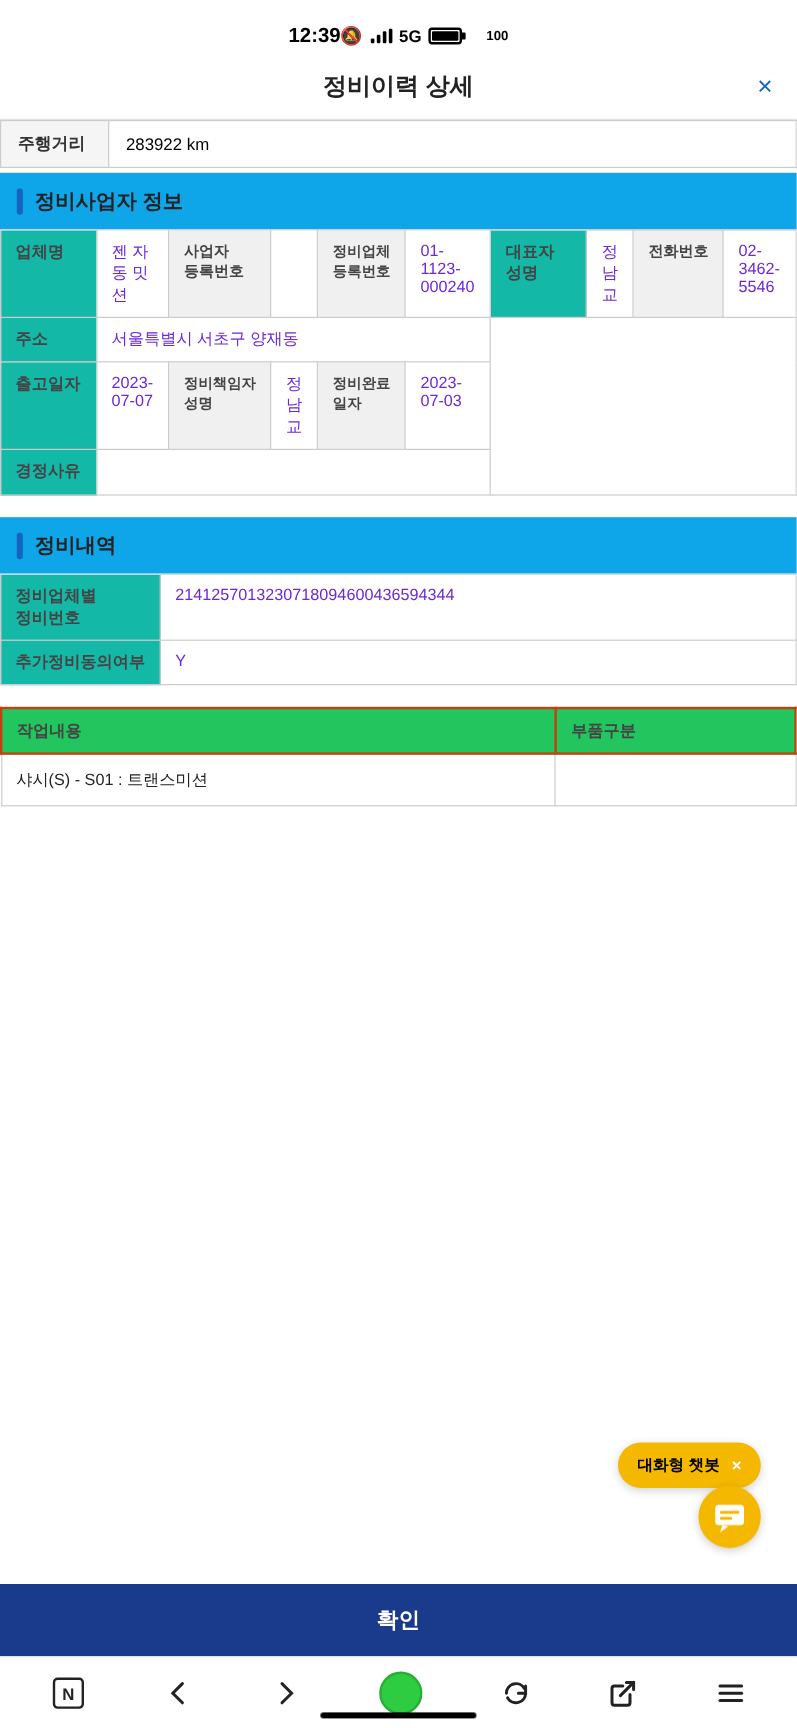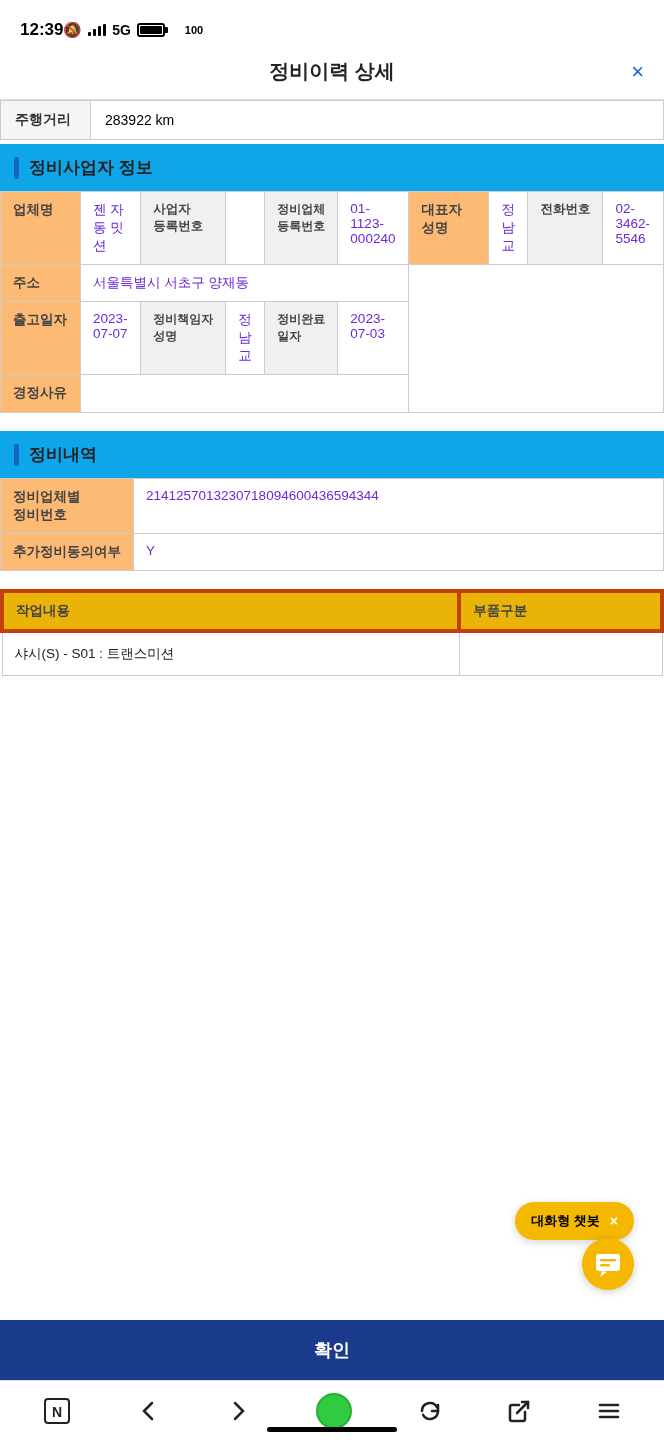--- a/index.html
+++ b/index.html
@@ -9,21 +9,21 @@
       background: #fff;
       width: 664px;
       min-height: 1440px;
       overflow-x: hidden;
       font-size: 14px;
     }
 
     
     .status-bar {
       display: flex;
-      justify-content: flex-start;
+      justify-content: center;
       align-items: center;
       padding: 22px 20px 6px;
       background: #fff;
       height: 44px;
     }
     .status-time {
       font-size: 17px;
       font-weight: 600;
       color: #000;
     }
@@ -160,21 +160,21 @@
       margin-bottom: 18px;
     }
     .info-table td {
       padding: 9px 12px;
       border: 1px solid #ccc;
       vertical-align: top;
       font-size: 13.5px;
       color: #222;
     }
     .info-table td.label {
-      background: #fdba74;
+      background: #14b8a6;
       font-weight: 600;
       color: #444;
       width: 80px;
       word-break: keep-all;
     }
     .info-table td.label-sm {
       background: #f0f0f0;
       font-weight: 600;
       color: #444;
       width: 70px;
@@ -186,23 +186,23 @@
     }
 
     
     .work-table {
       width: 100%;
       border-collapse: collapse;
       border: 1px solid #ccc;
       margin-bottom: 0;
     }
     .work-table th {
-      background: #eab308;
+      background: #22c55e;
       padding: 9px 12px;
-      border: 4px solid #c2410c;
+      border: 2px solid #c2410c;
       font-size: 13.5px;
       font-weight: 600;
       color: #444;
       text-align: left;
       margin-left: 13px;
     }
     .work-table td {
       padding: 12px 12px;
       border: 1px solid #ccc;
       font-size: 13.5px;

